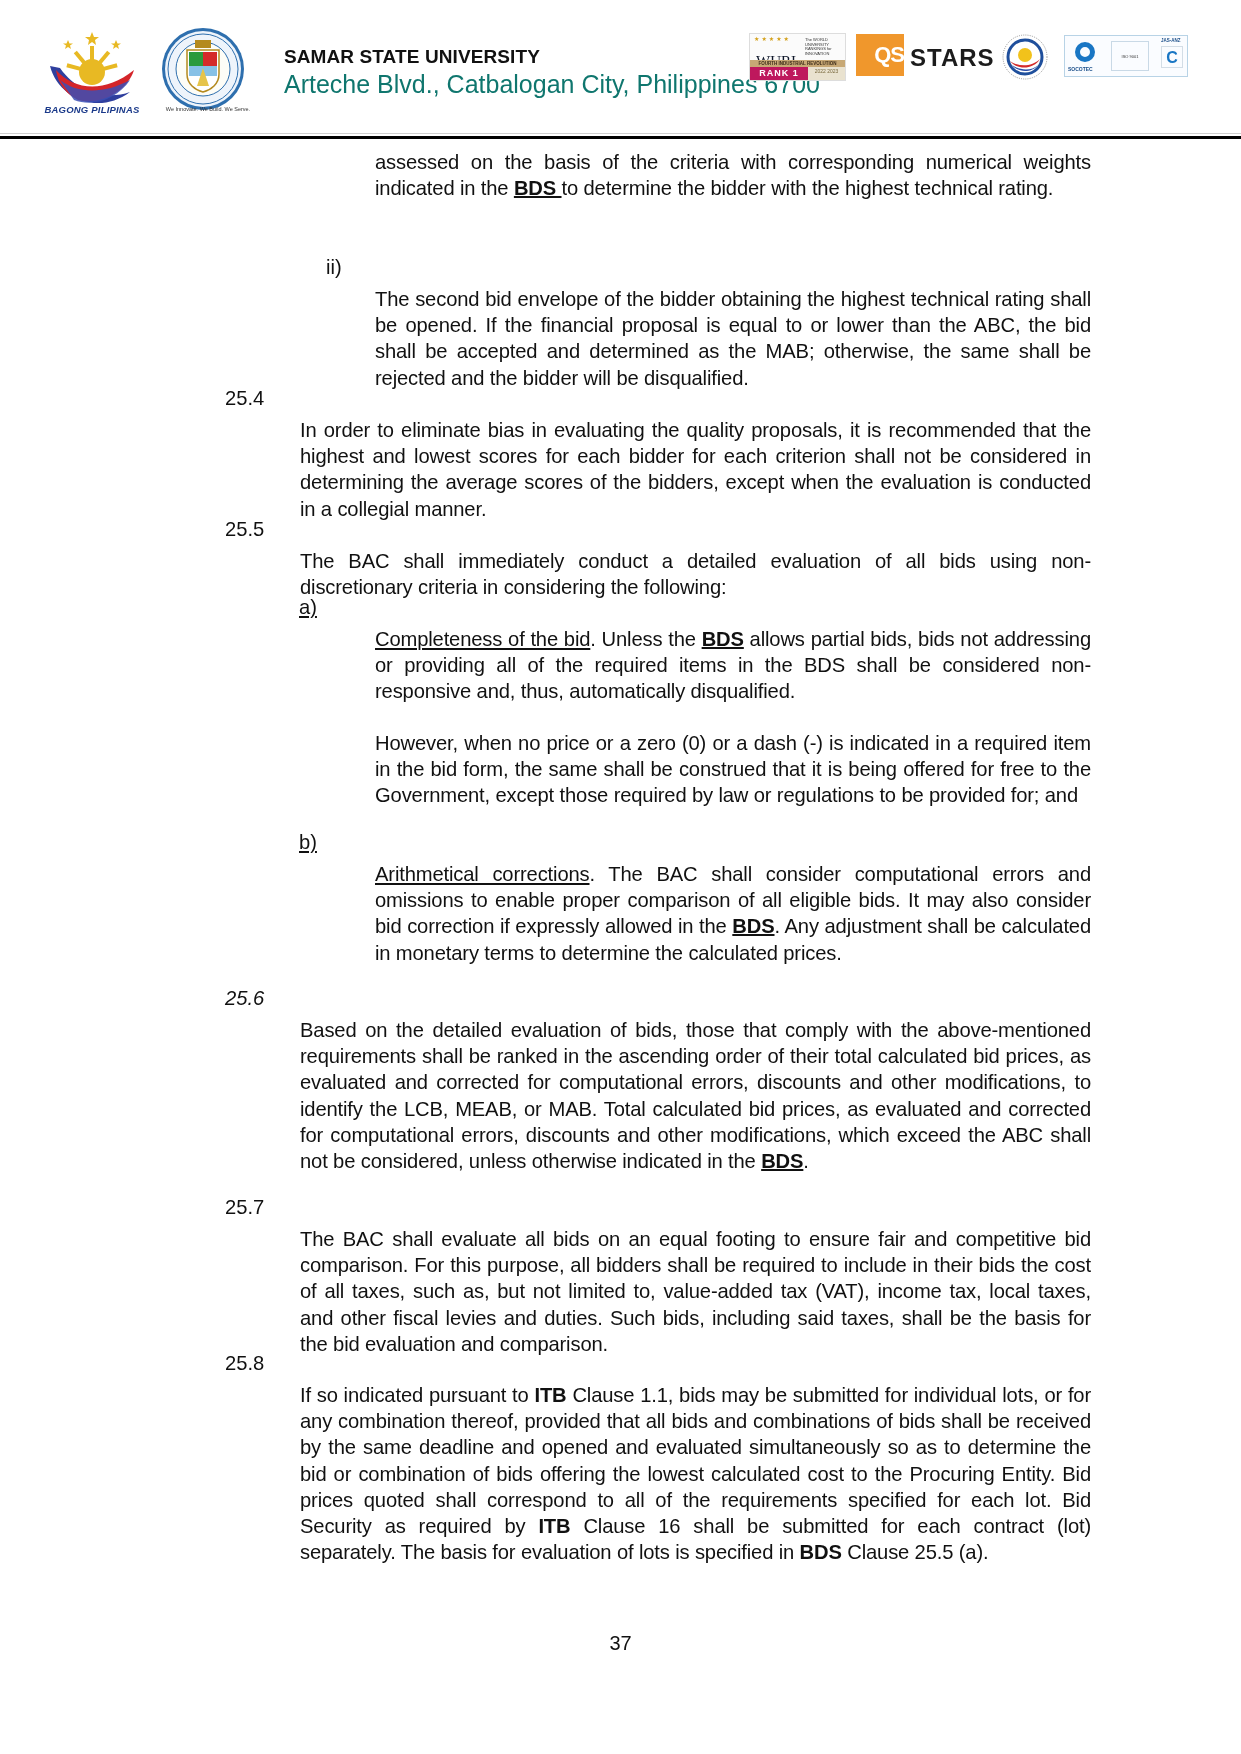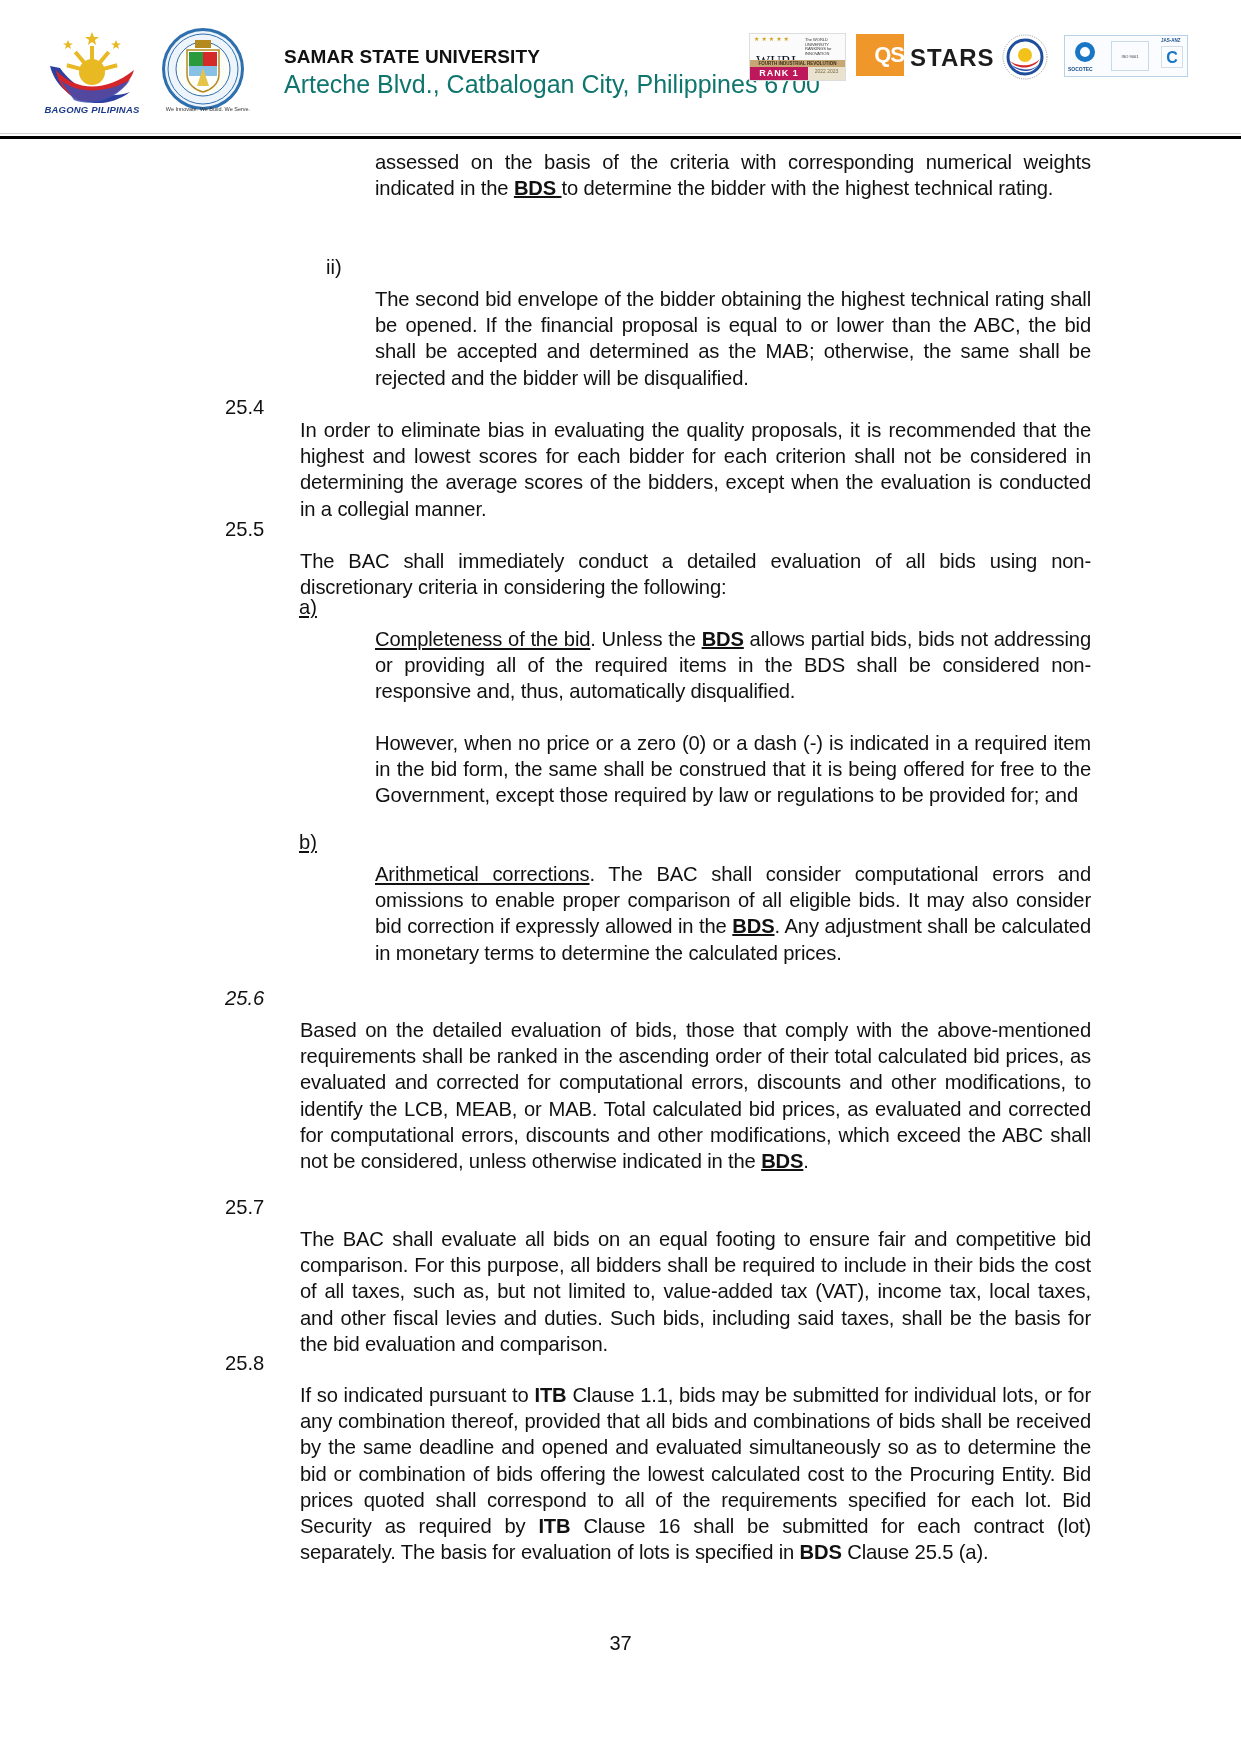--- a/index.html
+++ b/index.html
@@ -118,21 +118,21 @@
   <div class="rule-thick"></div>
 </div>
 
 <main>
 
   <p class="para" style="left:375px; top:149px; width:716px;"><span>assessed on the basis of the criteria with corresponding numerical weights indicated in the </span><span class="bu">BDS </span><span>to determine the bidder with the highest technical rating.</span></p>
 
   <span class="num" style="left:326px; top:254px;">ii)</span>
   <p class="para last" style="left:375px; top:254px; width:716px;">The second bid envelope of the bidder obtaining the highest technical rating shall be opened. If the financial proposal is equal to or lower than the ABC, the bid shall be accepted and determined as the MAB; otherwise, the same shall be rejected and the bidder will be disqualified.</p>
 
-  <span class="num" style="left:225px; top:385px;margin-top:9px;">25.4</span>
+  <span class="num" style="left:225px; top:385px;">25.4</span>
   <p class="para last" style="left:300px; top:385px; width:791px;">In order to eliminate bias in evaluating the quality proposals, it is recommended that the highest and lowest scores for each bidder for each criterion shall not be considered in determining the average scores of the bidders, except when the evaluation is conducted in a collegial manner.</p>
 
   <span class="num" style="left:225px; top:516px;">25.5</span>
   <p class="para last" style="left:300px; top:516px; width:791px;">The BAC shall immediately conduct a detailed evaluation of all bids using non-discretionary criteria in considering the following:</p>
 
   <span class="num u" style="left:299px; top:594px;">a)</span>
   <p class="para last" style="left:375px; top:594px; width:716px;"><span class="u">Completeness of the bid</span><span>. Unless the </span><span class="bu">BDS</span><span> allows partial bids, bids  not addressing or providing all of the required items in the BDS shall be considered non-responsive and, thus, automatically disqualified.</span></p>
   <p class="para last" style="left:375px; top:698px; width:716px;">However, when no price or a zero (0) or a dash (-) is indicated in a required item in the bid form, the same shall be construed that it is being offered for free to the Government, except those required by law or regulations to be provided for; and</p>
 
   <span class="num u" style="left:299px; top:829px;">b)</span>

